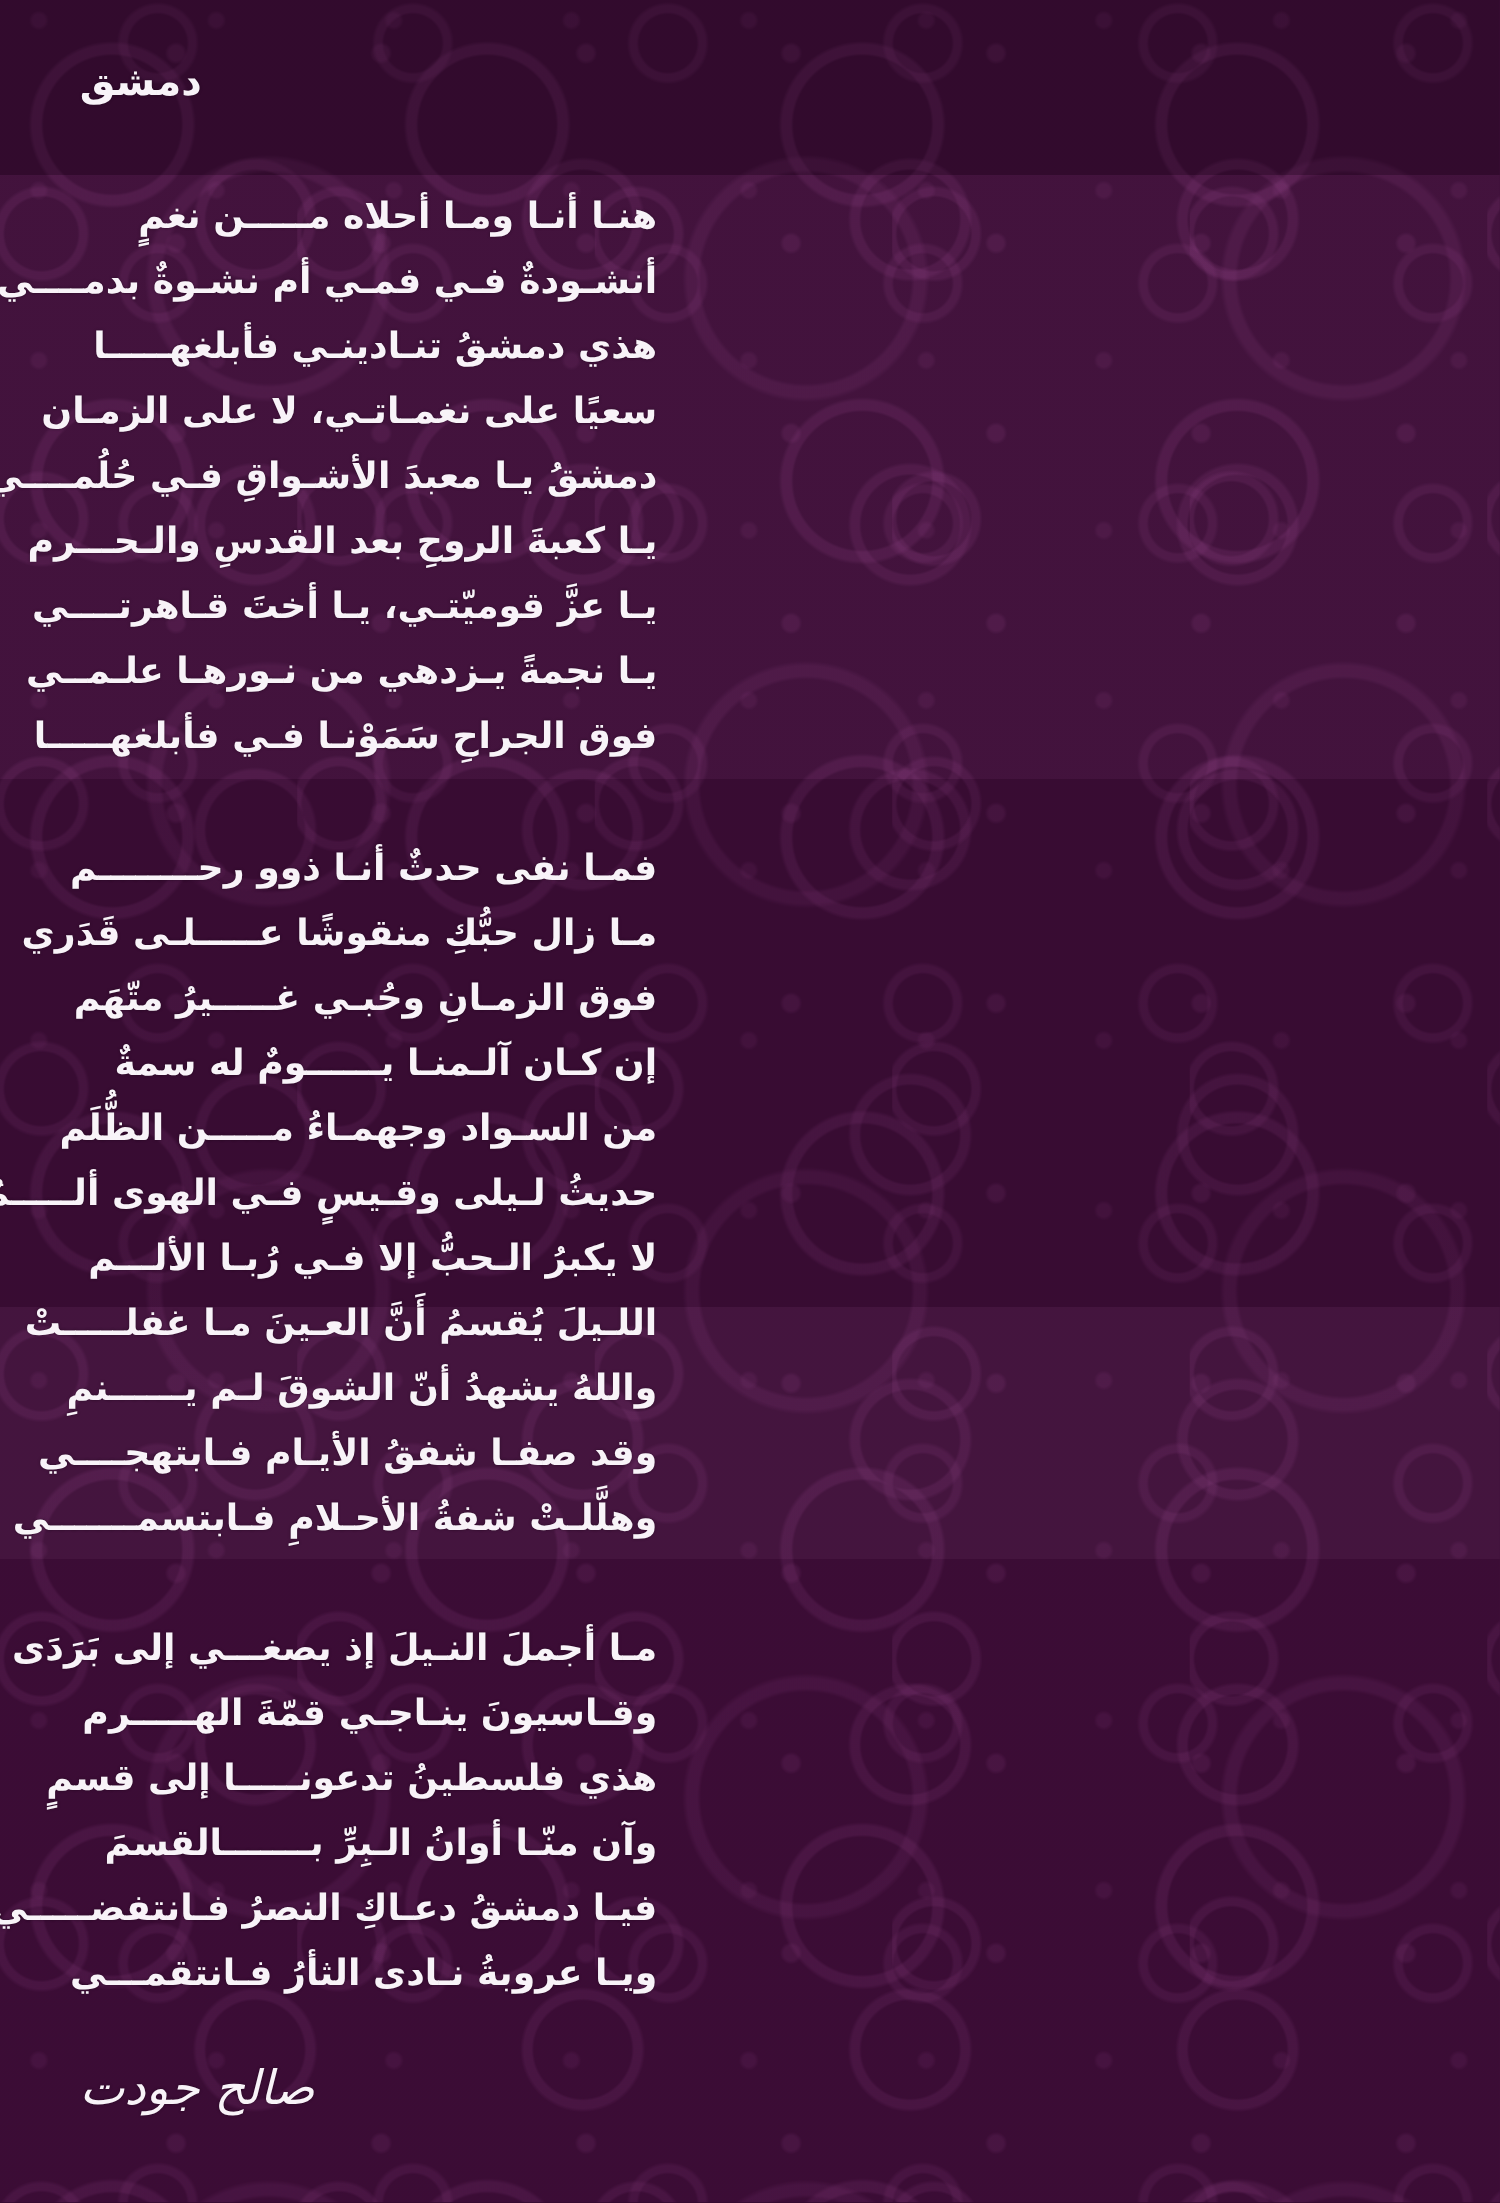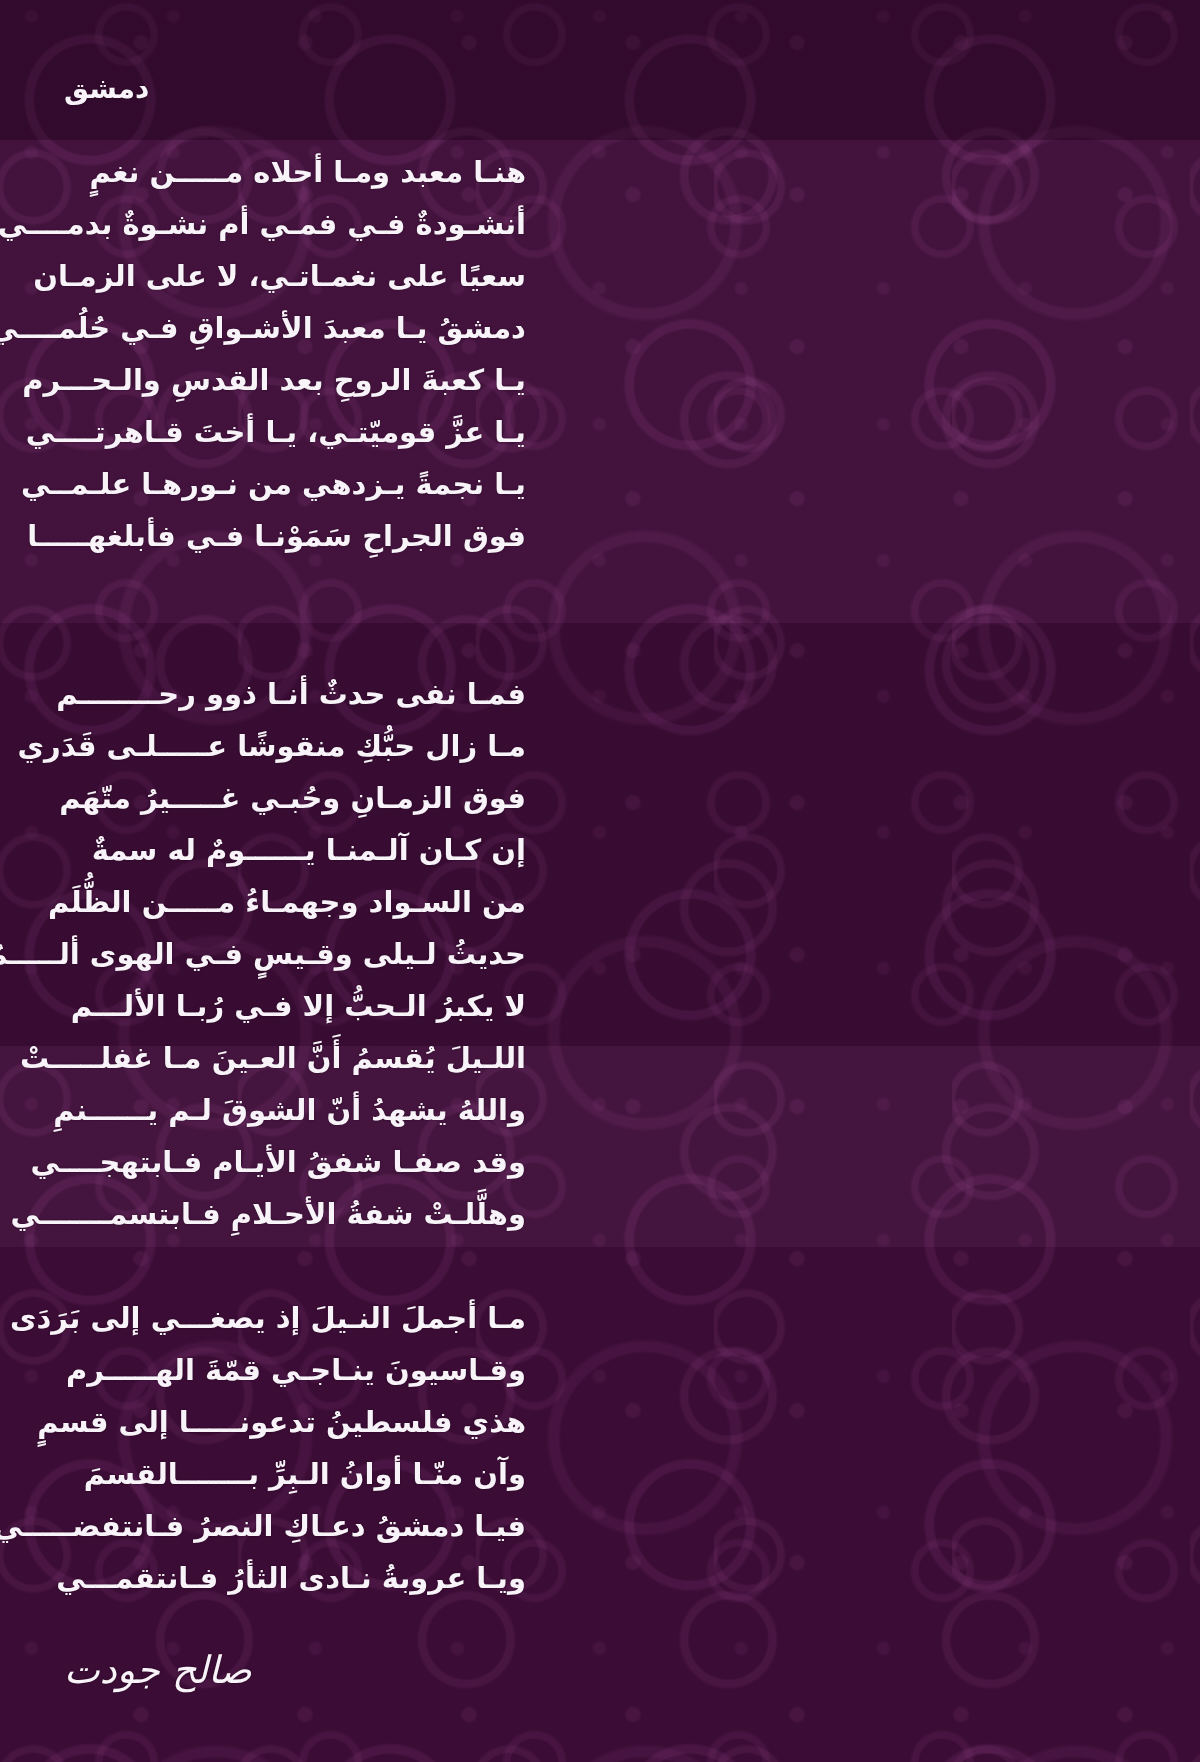--- a/index.html
+++ b/index.html
@@ -40,25 +40,24 @@
     background:linear-gradient(180deg,
       rgba(0,0,0,0.20) 0px 140px,
       rgba(255,255,255,0.025) 140px 623px,
       rgba(0,0,0,0.10) 623px 1046px,
       rgba(255,255,255,0.03) 1046px 1247px,
       rgba(0,0,0,0.05) 1247px 100%);
   }
   .title{
     position:absolute;
     top:46px;left:64px;
-    font-size:28px;font-weight:700;
+    font-size:32px;font-weight:700;
     color:#f8f3f8;
     text-shadow:0 0 2px rgba(20,0,18,0.55);
     direction:rtl;
-    margin-top:26px;
   }
   .poem-block{
     position:absolute;
     left:60px;width:466px;
     direction:rtl;text-align:right;
     color:#f8f3f8;
     font-weight:700;
     font-size:29px;
     text-shadow:0 0 2px rgba(20,0,18,0.55);
   }
@@ -83,22 +82,23 @@
 </head>
 <body>
 
 <div class="screen">
   <div class="pattern"></div>
   <div class="bands"></div>
 
   <div class="title">دمشق</div>
 
   <div class="poem-block stanza-1">
-    <div class="line">هنـا معبد ومـا أحلاه مـــــن نغمٍ</div>
+    <div class="line">هنـا أنـا ومـا أحلاه مـــــن نغمٍ</div>
     <div class="line">أنشـودةٌ فـي فمـي أم نشـوةٌ بدمــــي؟</div>
+    <div class="line">هذي دمشقُ تنـادينـي فأبلغهـــــا</div>
     <div class="line">سعيًا على نغمـاتـي، لا على الزمـان</div>
     <div class="line">دمشقُ يـا معبدَ الأشـواقِ فـي حُلُمــــي</div>
     <div class="line">يـا كعبةَ الروحِ بعد القدسِ والـحـــرم</div>
     <div class="line">يـا عزَّ قوميّتـي، يـا أختَ قـاهرتــــي</div>
     <div class="line">يـا نجمةً يـزدهي من نـورهـا علـمــي</div>
     <div class="line">فوق الجراحِ سَمَوْنـا فـي فأبلغهـــــا</div>
   </div>
 
   <div class="poem-block stanza-2">
     <div class="line">فمـا نفى حدثٌ أنـا ذوو رحــــــــم</div>

